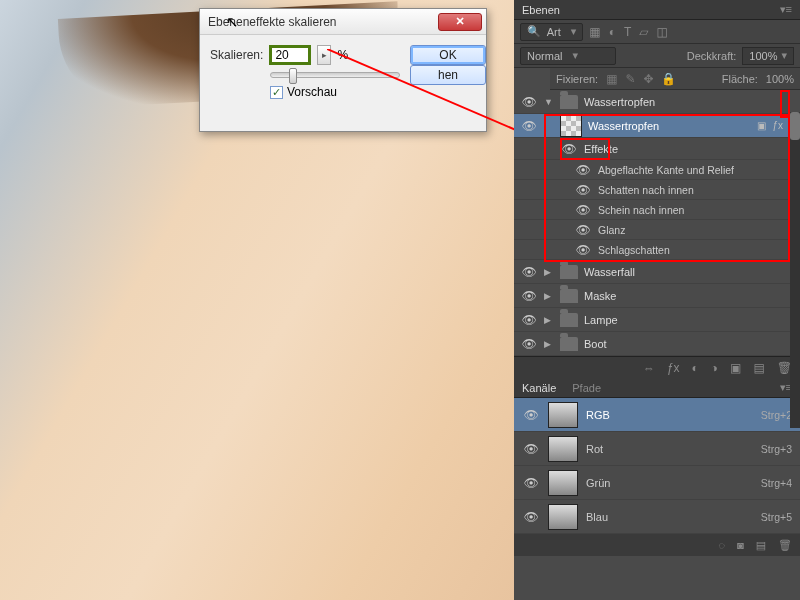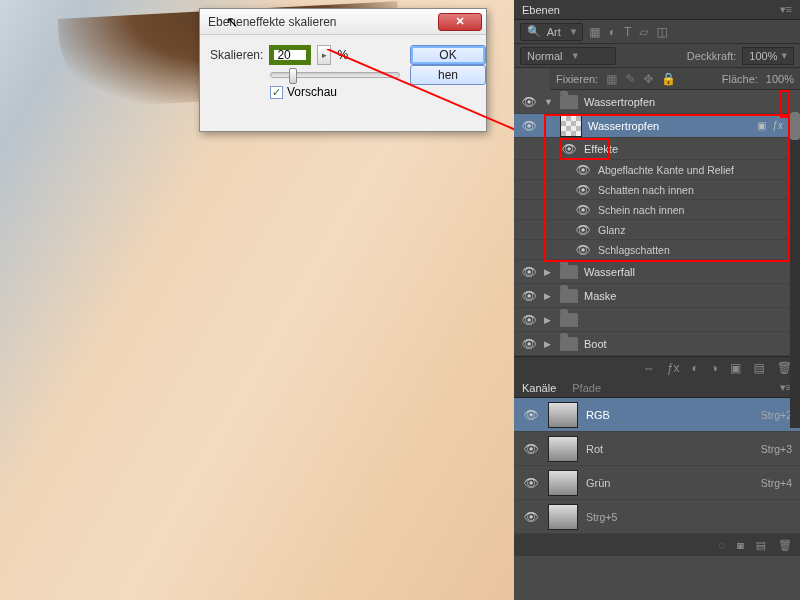--- a/index.html
+++ b/index.html
@@ -30,21 +30,21 @@
   .dialog .titlebar .cursor { position:absolute; left:26px; top:4px; font-size:15px; color:#000; }
   .dialog .closebtn {
     width: 44px; height: 18px; background: linear-gradient(#e07a7a,#c83a3a);
     border: 1px solid #a02020; border-radius: 3px; color: #fff; font-weight: bold;
     display: flex; align-items: center; justify-content: center; font-size: 11px;
   }
   .dialog .body { padding: 10px 10px 6px 10px; display: grid; grid-template-columns: 1fr 76px; gap: 0 10px; }
   .dialog .row { display: flex; align-items: center; gap: 6px; }
   .dialog label { color: #333; }
   .dialog input.num {
-    width: 42px; height: 20px; border: 5px solid #4d7c0f; padding: 1px 3px; font-size: 12px; background: #fff;
+    width: 42px; height: 20px; border: 3px solid #4d7c0f; padding: 1px 3px; font-size: 12px; background: #fff;
   }
   .spin { width:14px; height:20px; border:1px solid #aaa; background:linear-gradient(#fff,#ddd);
     display:flex; align-items:center; justify-content:center; font-size:9px; color:#555;}
   .dialog .okbtn, .dialog .cnbtn {
     height: 20px; border: 1px solid #6a8fd0; background: linear-gradient(#eaf3ff,#cfe2ff);
     border-radius: 3px; font-size: 12px; color: #222; display:flex; align-items:center; justify-content:center;
   }
   .dialog .okbtn { box-shadow: 0 0 0 2px #7fb7ff inset; }
   .dialog .slider { width: 130px; height: 6px; background: linear-gradient(#ccc,#eee); border:1px solid #aaa; border-radius:3px; position:relative; margin-left:60px;}
   .dialog .slider .thumb { position:absolute; left:18px; top:-5px; width:8px; height:16px; background:linear-gradient(#fff,#d0d0d0); border:1px solid #888; border-radius:2px;}
@@ -239,20 +239,21 @@
     <div class="grp">
         <span class="eye">👁</span>
         <span class="fold">▶</span>
         <span class="folder"></span>
         <span class="nm">Maske</span>
       </div>
     <div class="grp">
         <span class="eye">👁</span>
         <span class="fold">▶</span>
         <span class="folder"></span>
+        <span class="nm">Lampe</span>
       </div>
     <div class="grp">
         <span class="eye">👁</span>
         <span class="fold">▶</span>
         <span class="folder"></span>
         <span class="nm">Boot</span>
       </div>
 
     <div class="redbox1" style="left:46px; top:48px; width:50px; height:22px;"></div>
     <div class="redbox1" style="left:30px; top:24px; width:246px; height:148px;"></div>
@@ -289,20 +290,21 @@
       </div>
     <div class="ch-row">
         <span class="eye">👁</span>
         <span class="ch-thumb"></span>
         <span class="ch-nm">Grün</span>
         <span class="ch-sc">Strg+4</span>
       </div>
     <div class="ch-row">
         <span class="eye">👁</span>
         <span class="ch-thumb"></span>
+        <span class="ch-nm">Blau</span>
         <span class="ch-sc">Strg+5</span>
       </div>
     <div class="ch-foot">
       <span>◌</span>
       <span>◙</span>
       <span>▤</span>
       <span>🗑</span>
     </div>
   </div>
 

